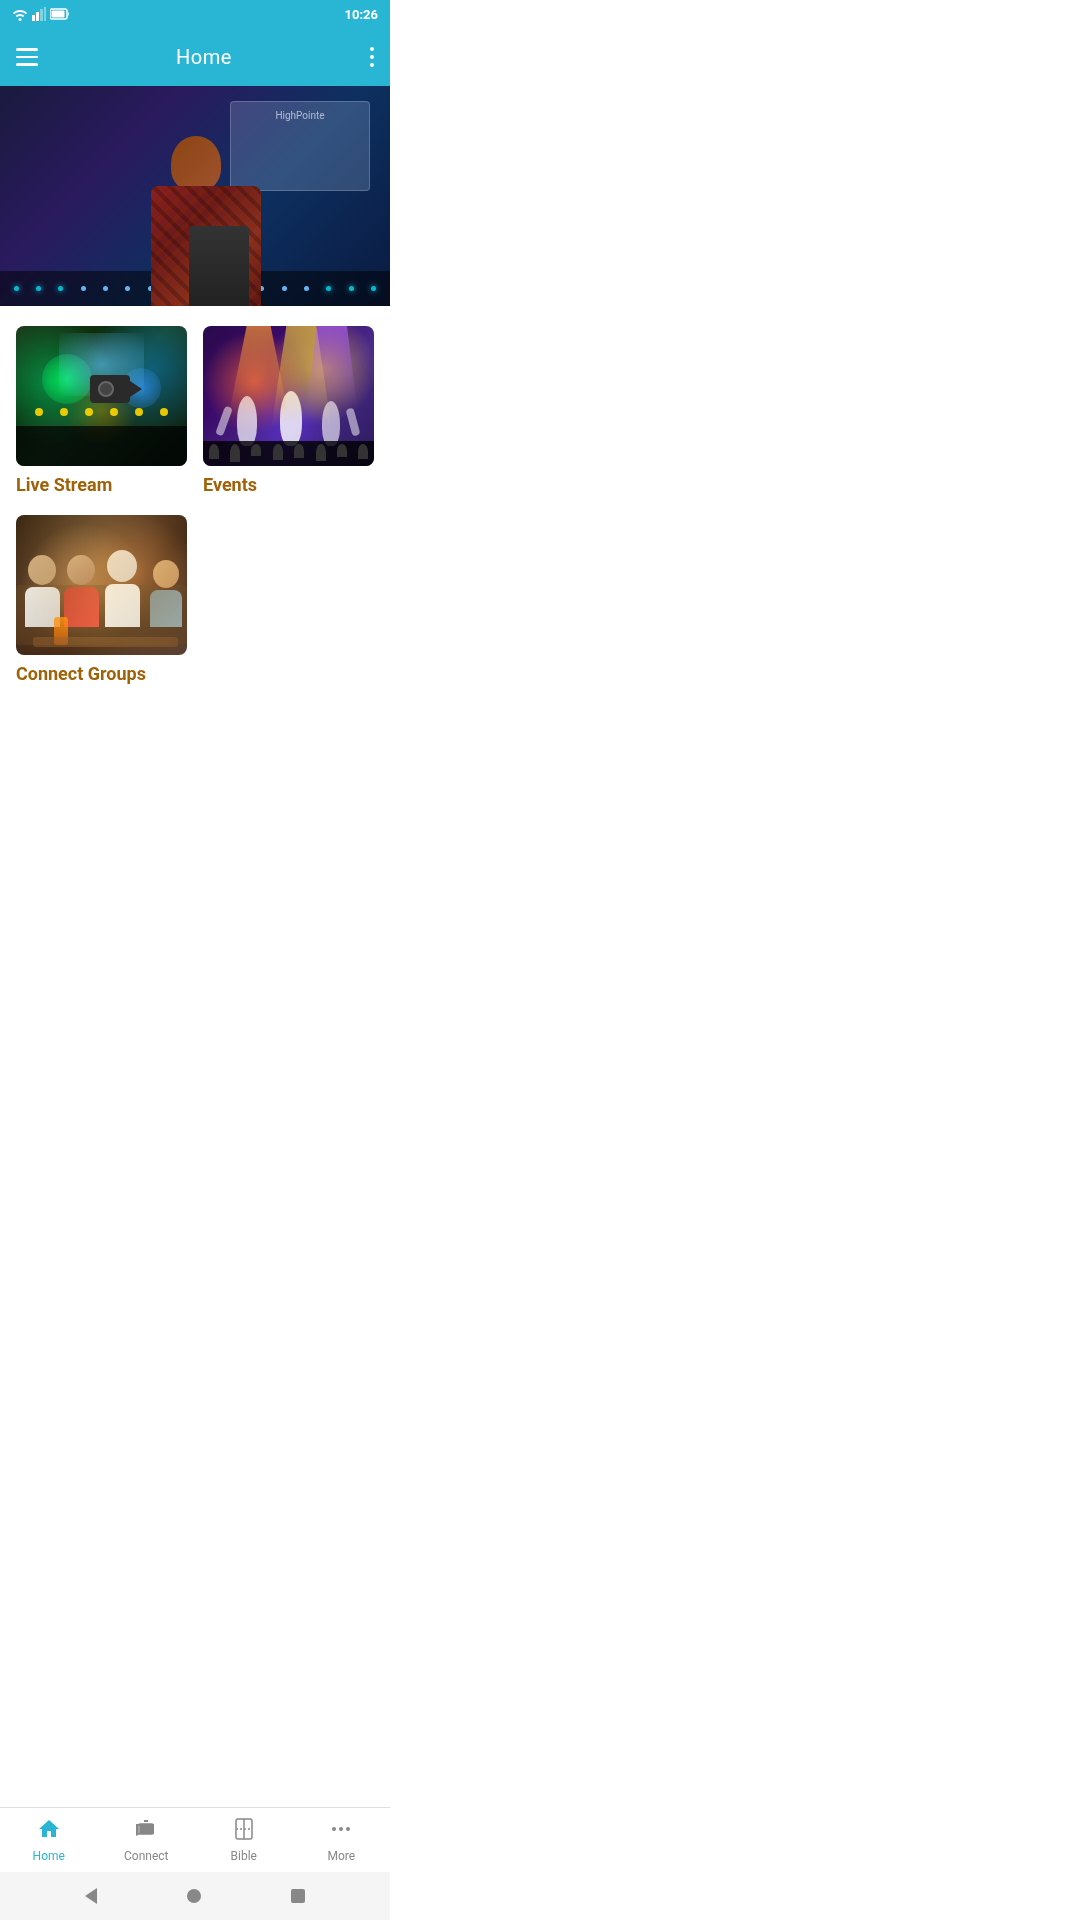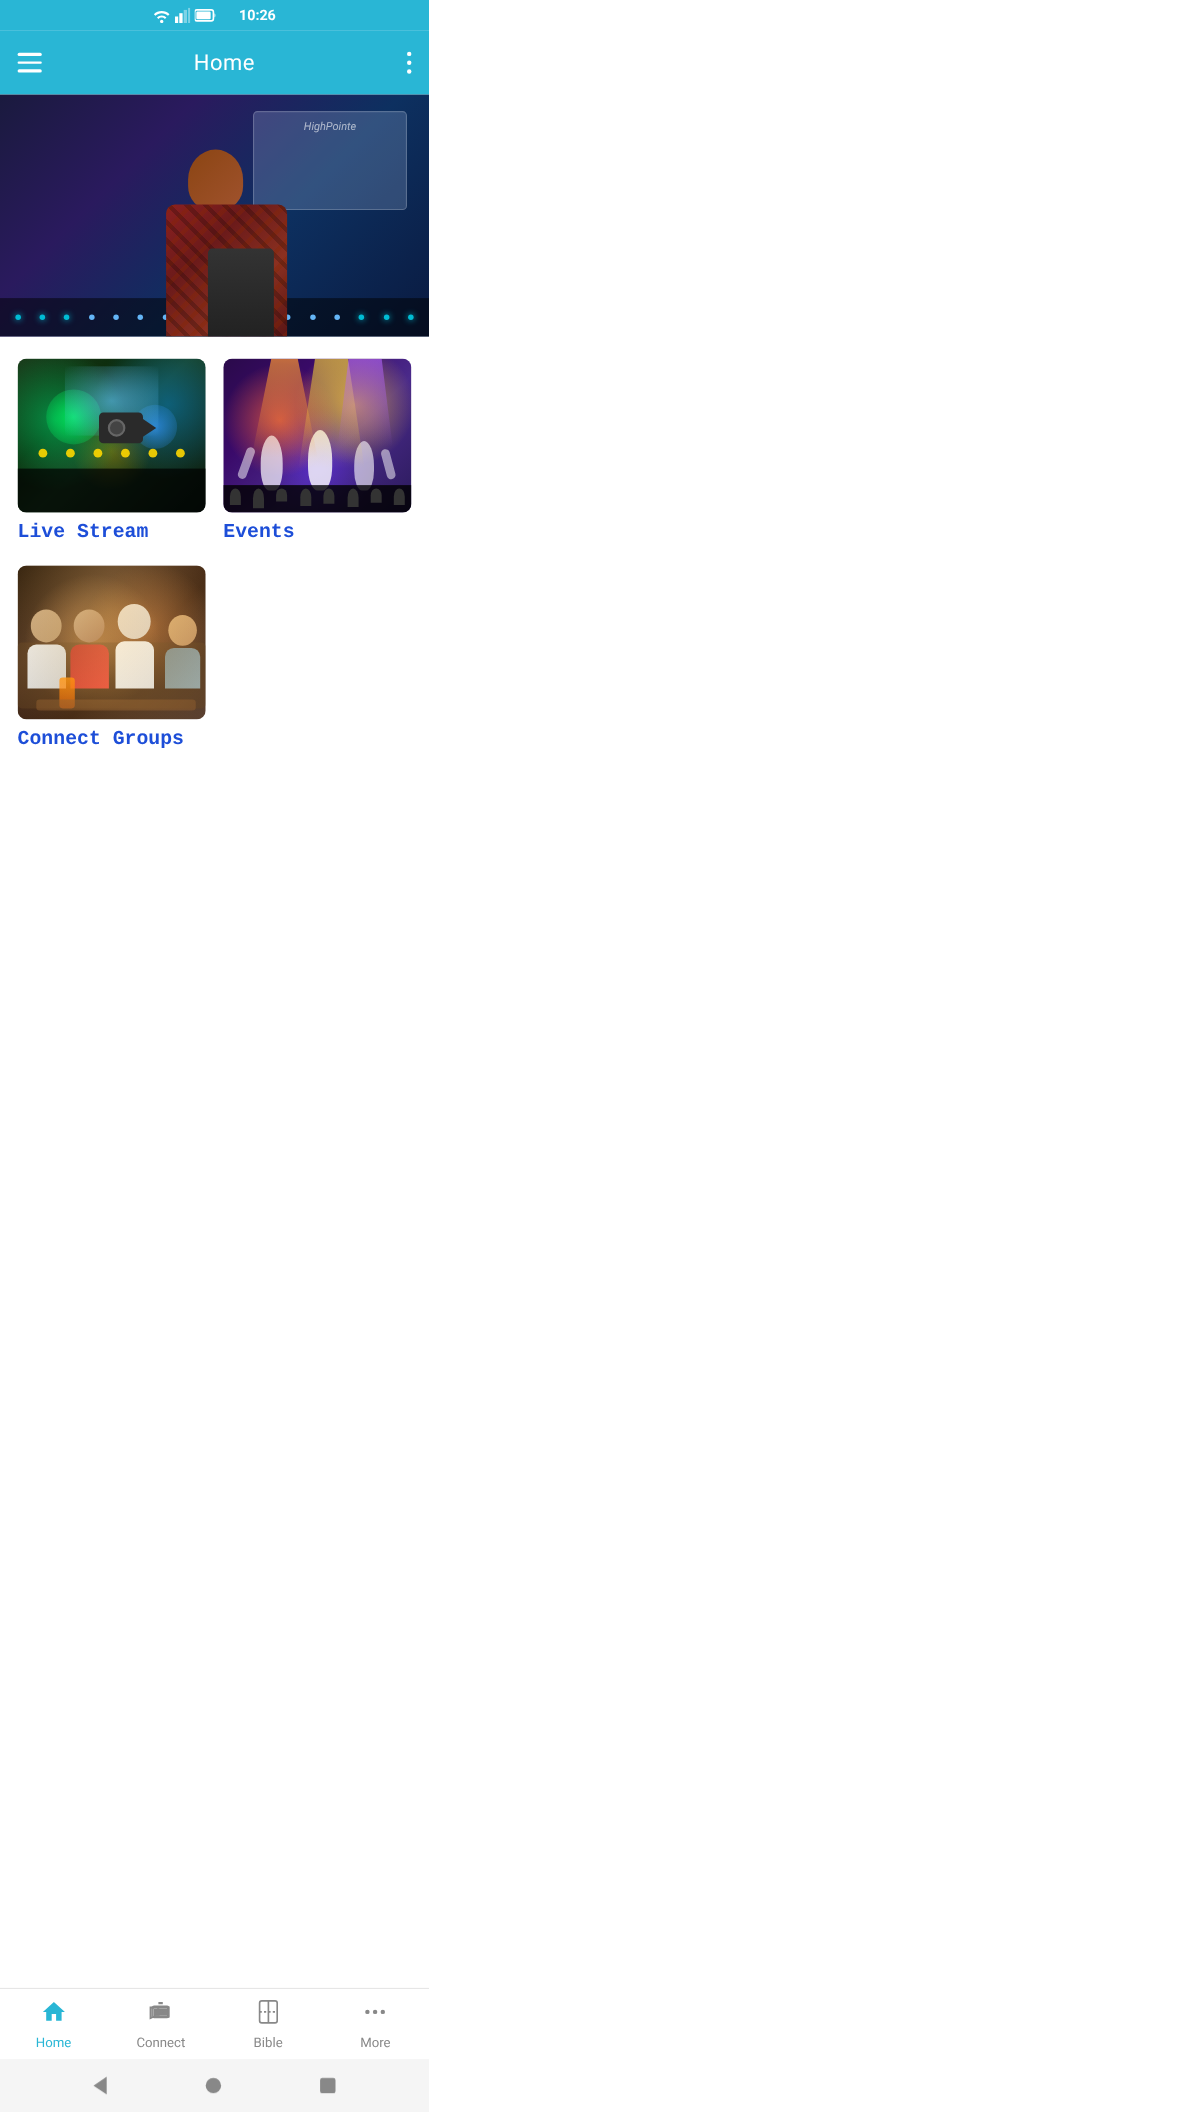--- a/index.html
+++ b/index.html
@@ -13,21 +13,21 @@
       overflow-x: hidden;
       position: relative;
     }
 
     
     .status-bar {
       background: #29b6d5;
       height: 28px;
       display: flex;
       align-items: center;
-      justify-content: center;
+      justify-content: space-between;
       padding: 0 12px;
       gap: 20px;
     }
 
     .status-time {
       color: white;
       font-size: 13px;
       font-weight: bold;
     }
 
@@ -206,22 +206,21 @@
       position: absolute;
       inset: 0;
       background:
         radial-gradient(circle at 30% 40%, rgba(150,150,255,0.5) 0%, transparent 40%),
         radial-gradient(circle at 70% 50%, rgba(100,100,200,0.4) 0%, transparent 45%);
     }
 
     .grid-item-label {
       font-size: 18px;
       font-weight: 700;
-      color: #1d4ed8;
-      font-family: Liberation Mono, monospace;
+      color: #a16207;
     }
 
     
     .bottom-nav {
       position: fixed;
       bottom: 48px;
       left: 0;
       width: 390px;
       background: white;
       border-top: 1px solid #e0e0e0;
@@ -362,21 +361,21 @@
     <div style="width:5px;height:5px;background:#64b5f6;border-radius:50%;"></div>
     <div style="width:5px;height:5px;background:#64b5f6;border-radius:50%;"></div>
     <div style="width:5px;height:5px;background:#64b5f6;border-radius:50%;"></div>
     <div style="width:5px;height:5px;background:#64b5f6;border-radius:50%;"></div>
     <div style="width:5px;height:5px;background:#00bcd4;border-radius:50%;box-shadow:0 0 6px #00bcd4;"></div>
     <div style="width:5px;height:5px;background:#00bcd4;border-radius:50%;box-shadow:0 0 6px #00bcd4;"></div>
     <div style="width:5px;height:5px;background:#00bcd4;border-radius:50%;box-shadow:0 0 6px #00bcd4;"></div>
   </div>
 
   <div style="position:absolute;top:15px;right:20px;width:140px;height:90px;background:rgba(200,220,255,0.2);border:1px solid rgba(255,255,255,0.2);border-radius:4px;z-index:1;">
-    <div style="padding:8px;color:rgba(255,255,255,0.6);font-size:10px;text-align:center;font-style:italic;">HighPointe</div>
+    <div style="padding:8px;color:rgba(255,255,255,0.6);font-size:10px;text-align:center;">HighPointe</div>
   </div>
 
 </div>
 
 <div class="content-grid" style="padding-bottom: 140px;">
 
   <div class="grid-item">
     <div class="grid-item-image">
       <div class="img-live-stream">
 

